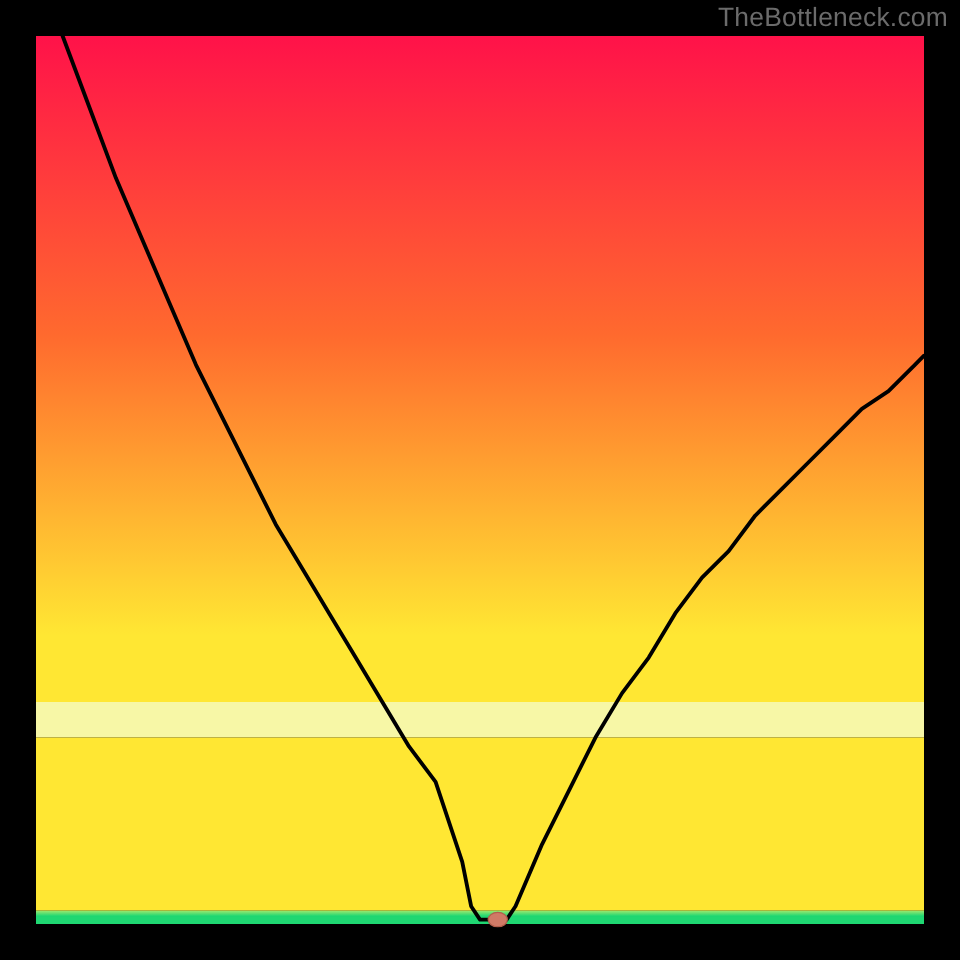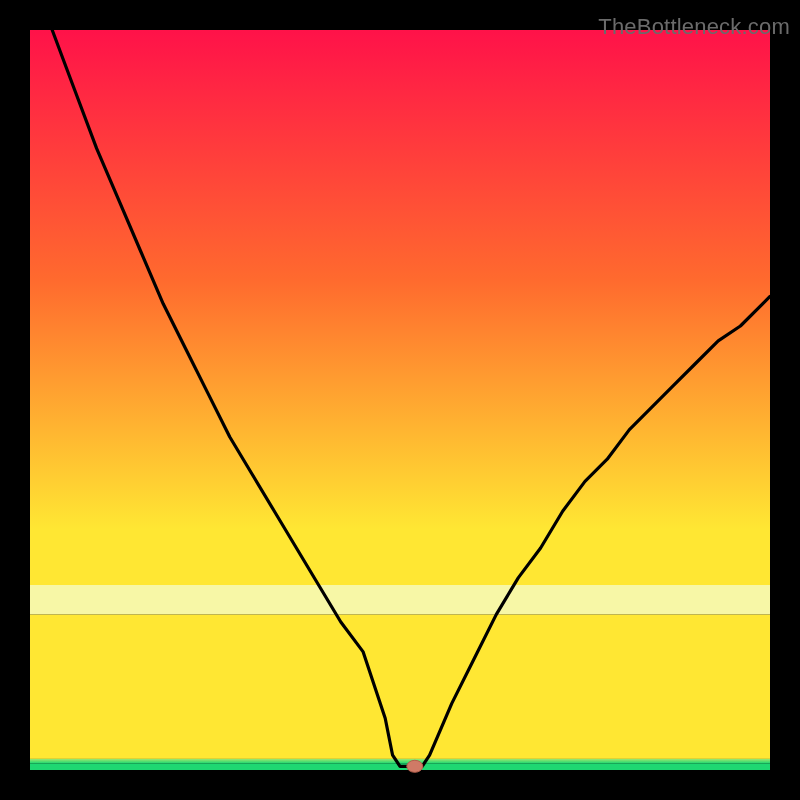--- a/index.html
+++ b/index.html
@@ -18,21 +18,20 @@
   }
   .watermark {
     position: absolute;
     top: 2px;
     right: 10px;
     color: #6b6b6b;
     font-size: 22px;
     font-weight: 500;
     letter-spacing: 0.2px;
     z-index: 10;
-    margin-top: 12px;
   }
   svg.chart {
     position: absolute;
     top: 0;
     left: 0;
   }
 </style>
 </head>
 <body>
 <div class="container">

